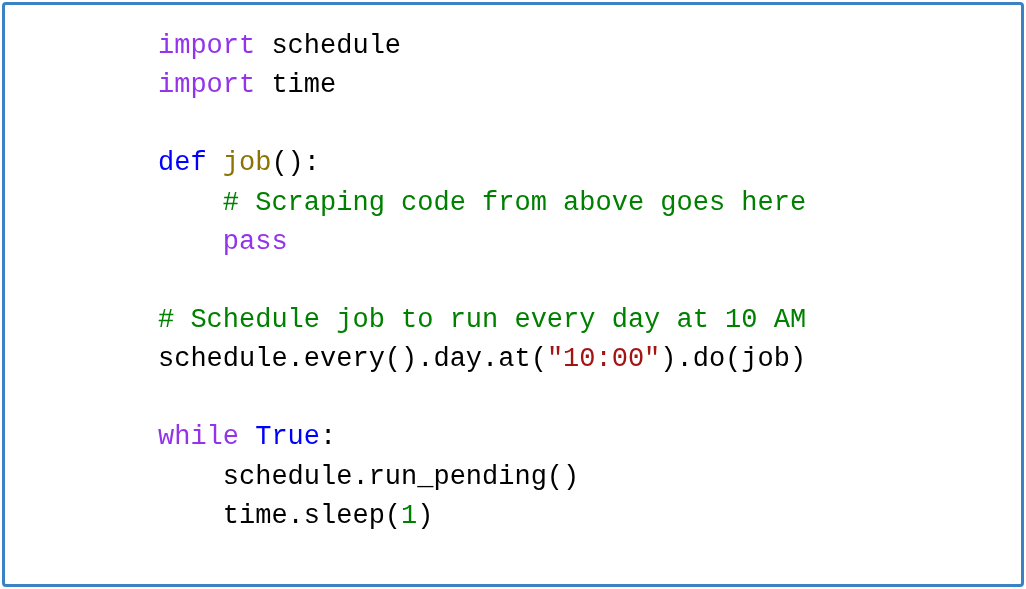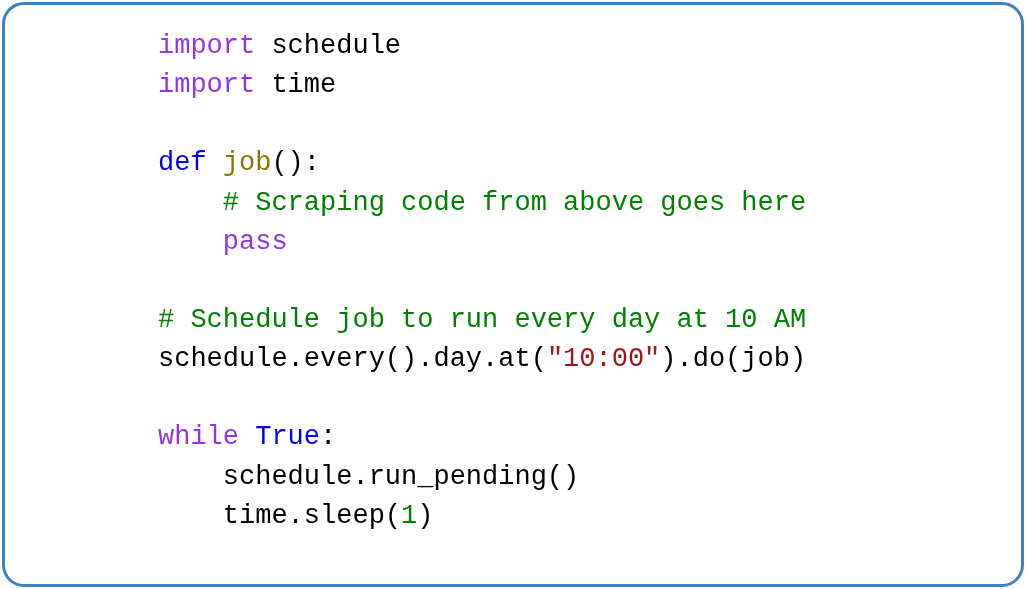--- a/index.html
+++ b/index.html
@@ -11,21 +11,21 @@
       background: #ffffff;
       font-family: Consolas, Monaco, 'Courier New', monospace;
       display: flex;
       justify-content: center;
       align-items: flex-start;
       padding: 2px;
     }
     .code-container {
       background: #ffffff;
       border: 3px solid #3b82c4;
-      border-radius: 22px;
+      border-radius: 4px;
       padding: 22px 28px 22px 28px;
       width: 1022px;
       height: 585px;
     }
     .code-block {
       font-size: 27px;
       line-height: 1.45;
       white-space: pre;
       color: #000000;
       padding-left: 125px;

